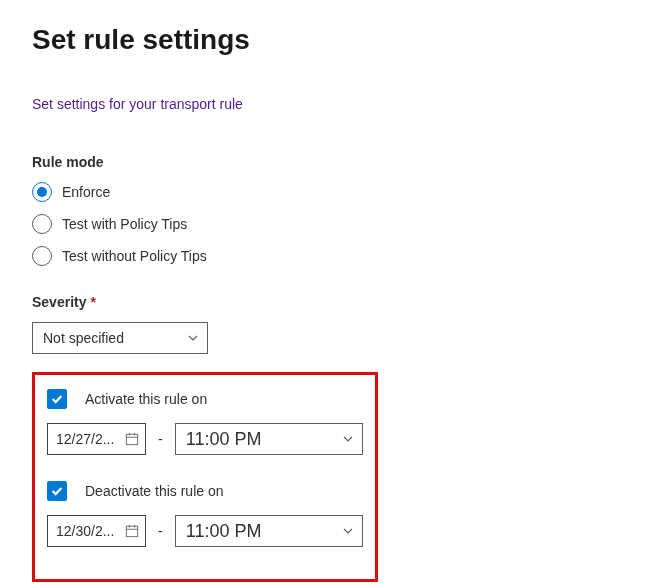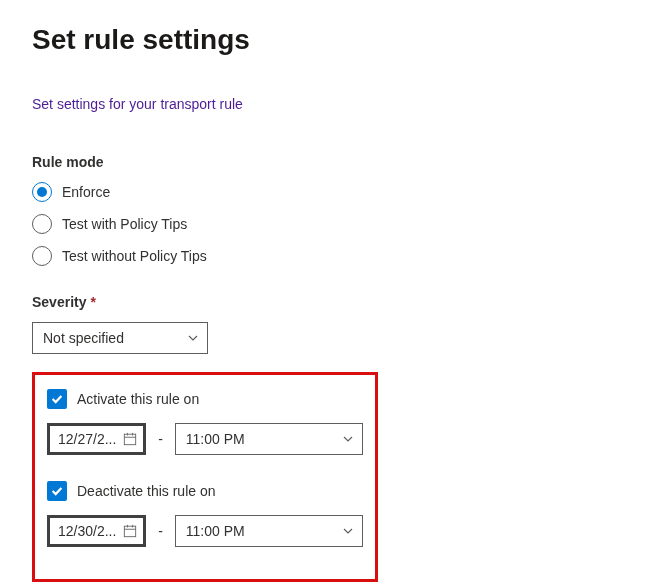--- a/index.html
+++ b/index.html
@@ -33,39 +33,39 @@
     display:flex; align-items:center; justify-content:space-between;
     padding:0 8px 0 10px; margin-top:6px; cursor:pointer; background:#fff;
   }
   .chev { width:12px; height:12px; }
   .chev svg { display:block; }
   .highlight-box {
     border:3px solid #d90e0e;
     padding:14px 12px 16px 12px;
     width:346px;
   }
-  .chk-row { display:flex; align-items:center; gap:10px; margin-bottom:14px; cursor:pointer;}
+  .chk-row { display:flex; align-items:center; gap:18px; margin-bottom:14px; cursor:pointer;}
   .checkbox {
     width:20px; height:20px; background:#0078d4; border-radius:2px;
     display:flex; align-items:center; justify-content:center; flex-shrink:0;
   }
   .checkbox svg { width:14px; height:14px; stroke:#fff; stroke-width:2.5; fill:none; }
   .date-row { display:flex; align-items:center; gap:12px; margin-bottom:26px;}
   .date-row:last-child { margin-bottom:16px; }
   .date-box {
-    border:3px solid #404040; height:32px; width:100px;
+    border:1px solid #404040; height:32px; width:100px;
     display:flex; align-items:center; justify-content:space-between;
     padding:0 6px 0 8px; cursor:pointer; background:#fff; font-size:14px;
   }
   .date-box .cal { width:14px; height:14px; flex-shrink:0;}
   .dash { color:#333; }
   .time-box {
     border:1px solid #605e5c; height:32px; width:190px;
     display:flex; align-items:center; justify-content:space-between;
-    padding:0 8px 0 10px; cursor:pointer; background:#fff; font-size:14px;
+    padding:0 8px 0 10px; cursor:pointer; background:#fff; font-size:18px;
   }
   .trunc { white-space:nowrap; overflow:hidden; text-overflow:ellipsis; max-width:62px;}
 </style>
 </head>
 <body>
 
 <div class="container">
   <h1>Set rule settings</h1>
   <div class="desc">Set settings for your transport rule</div>
 

